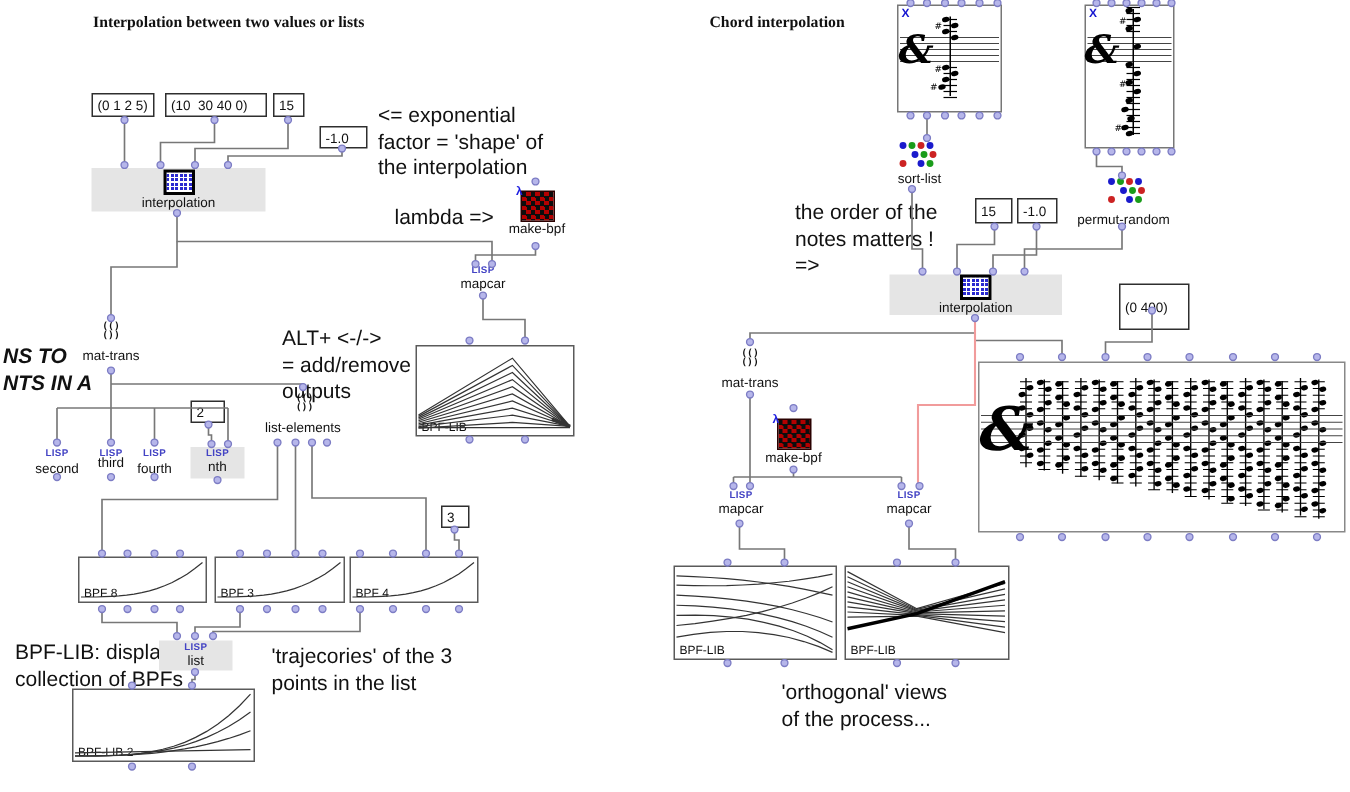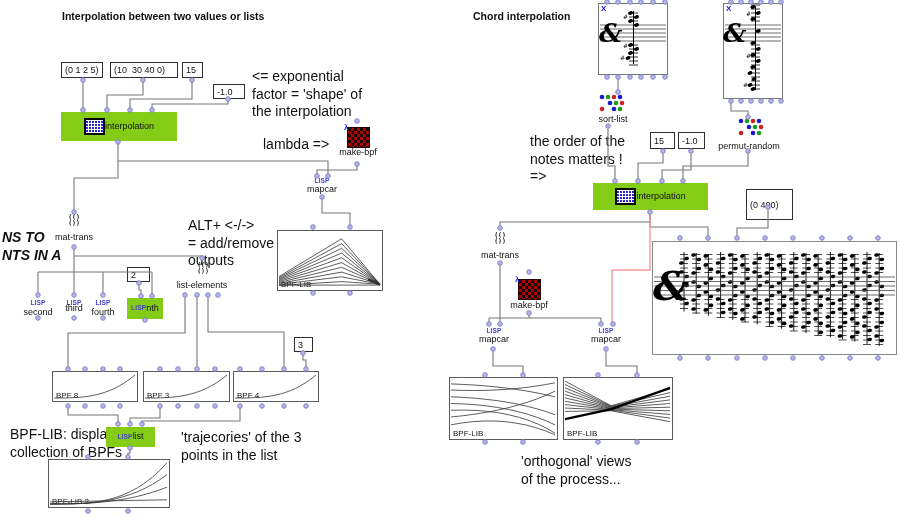--- a/index.html
+++ b/index.html
@@ -1,22 +1,22 @@
 <!DOCTYPE html>
 <html><head>
 <meta charset="utf-8">
 <style>
   html,body{margin:0;padding:0;background:#fff;}
   #canvas{position:relative;width:900px;height:528px;background:#fff;overflow:hidden;
           font-family:"Liberation Sans",sans-serif;color:#111;}
   .abs{position:absolute;}
-  .title{position:absolute;font-size:10.5px;font-weight:bold;white-space:nowrap;}
+  .title{position:absolute;font-size:10.5px;font-weight:bold;white-space:nowrap;font-family:Liberation Serif, serif;}
   .vbox{position:absolute;border:1px solid #2e2e2e;background:#fff;font-size:9px;
         display:flex;align-items:center;padding:0 3px;box-sizing:border-box;white-space:pre;}
-  .gbox{position:absolute;background:#84cc16;display:flex;flex-direction:row;
+  .gbox{position:absolute;background:#e5e5e5;display:flex;flex-direction:column;
         align-items:center;justify-content:center;box-sizing:border-box;}
   .anno{position:absolute;font-size:14px;line-height:1.25;white-space:pre-line;}
   .anno.it{font-style:italic;font-weight:bold;}
   .fnlabel{font-size:9px;text-align:center;line-height:1.05;}
   .lisp{font-size:6.5px;font-weight:bold;color:#4343c4;text-align:center;letter-spacing:.2px;line-height:1.05;}
   .lispicon{position:absolute;font-family:"DejaVu Sans Mono",monospace;font-size:6.5px;font-weight:bold;
             line-height:.85;white-space:pre;text-align:center;}
   .displaybox{position:absolute;border:1.4px solid #5a5a5a;background:#fff;box-sizing:border-box;}
   .displabel{position:absolute;left:3px;bottom:1px;font-size:8px;white-space:nowrap;}
   .xmark{position:absolute;top:0px;left:2px;color:#1414cf;font-size:8px;font-weight:bold;}

